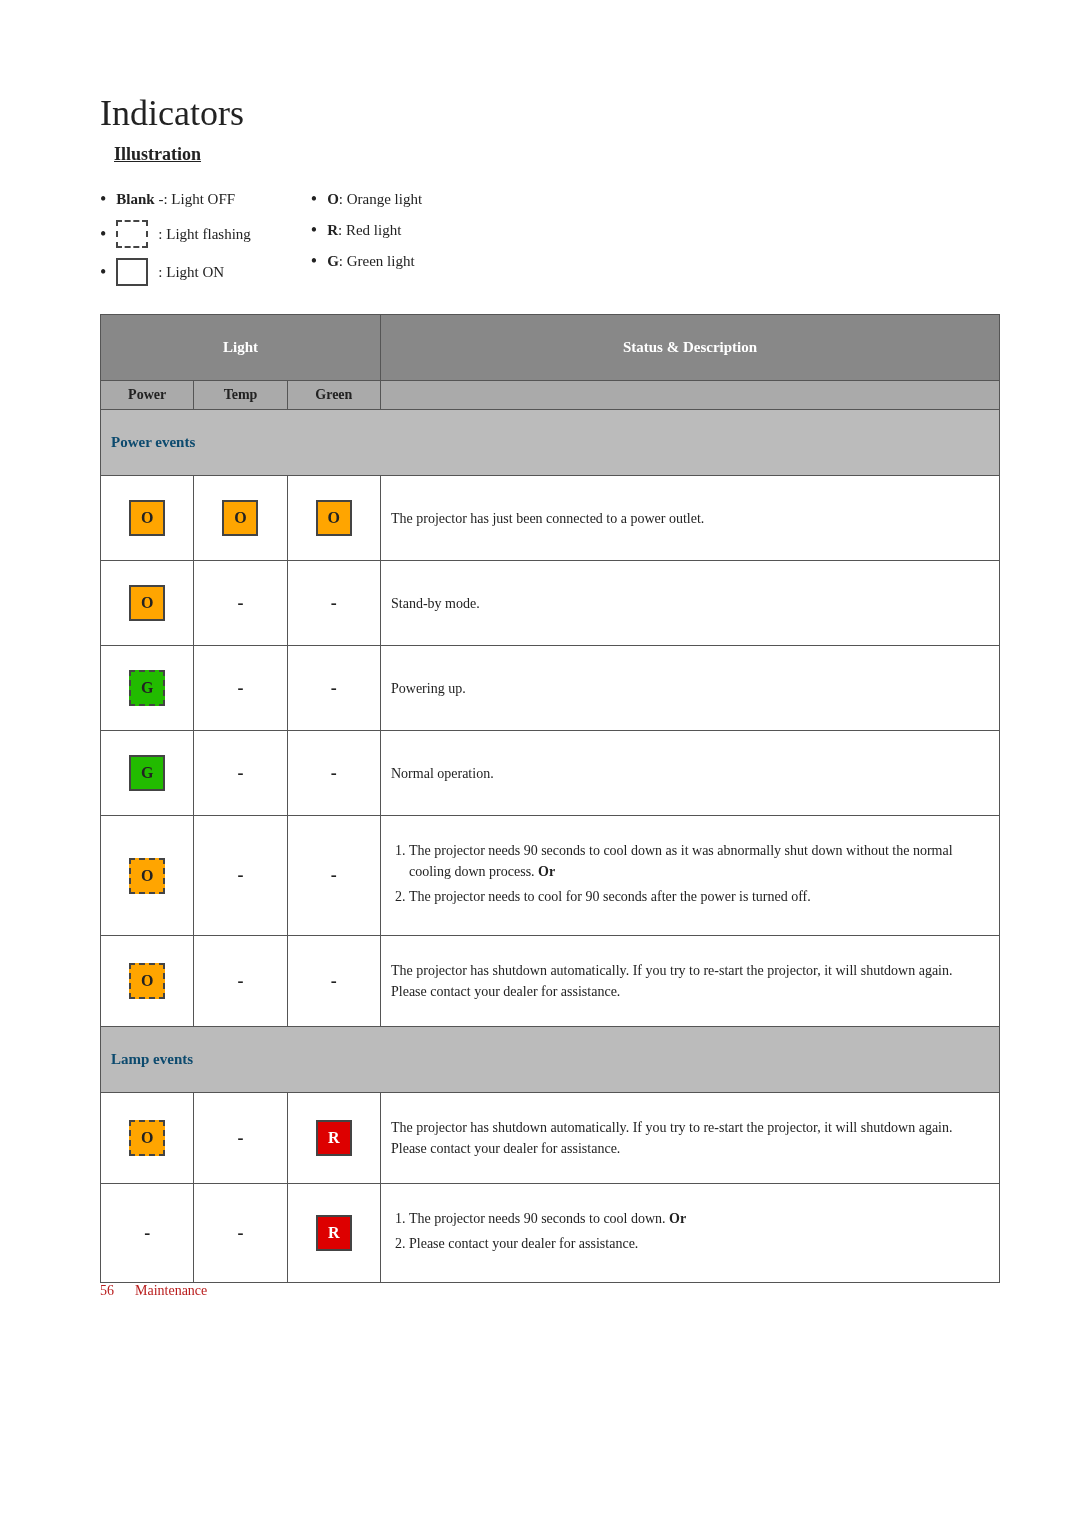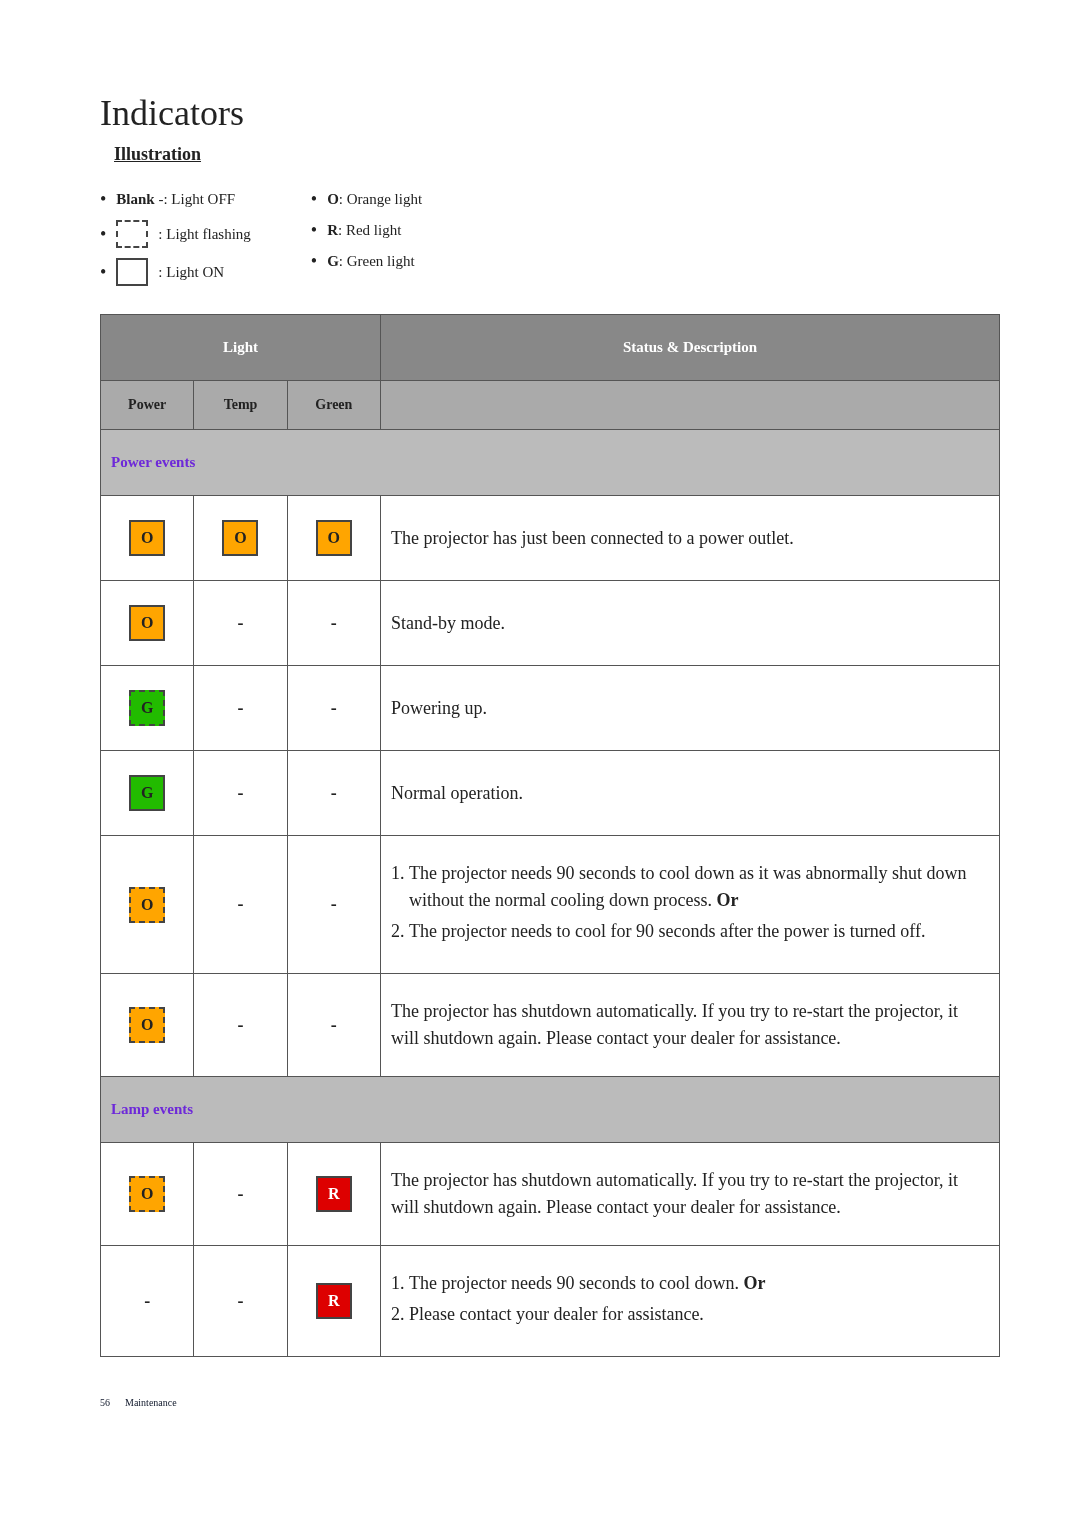--- a/index.html
+++ b/index.html
@@ -91,38 +91,38 @@
     .header-row th.status-header {
       text-align: center;
     }
 
     .sub-header-row th {
       background: #aaa;
       color: #222;
       font-weight: bold;
       font-size: 14px;
       text-align: center;
-      padding: 16px 8px;
+      padding: 6px 8px;
     }
 
     .section-row td {
       background: #bbb;
       font-weight: bold;
       font-size: 15px;
-      color: #6d28d9;
+      color: #0c4a6e;
     }
 
     .light-col {
       text-align: center;
       width: 85px;
     }
 
     .status-col {
       text-align: left;
-      font-size: 18px;
+      font-size: 14px;
       line-height: 1.5;
     }
 
     
     .light-box {
       display: inline-flex;
       align-items: center;
       justify-content: center;
       width: 36px;
       height: 36px;
@@ -158,23 +158,22 @@
 
     ol {
       padding-left: 18px;
     }
 
     ol li {
       margin-bottom: 4px;
     }
 
     .footer {
-      margin-top: 40px;
-      font-size: 10px;
-      color: #0f172a;
+      font-size: 14px;
+      color: #b91c1c;
     }
   </style>
 </head>
 <body>
 
 <h1>Indicators</h1>
 <h2>Illustration</h2>
 
 <div class="legend">
   <div class="legend-left">

